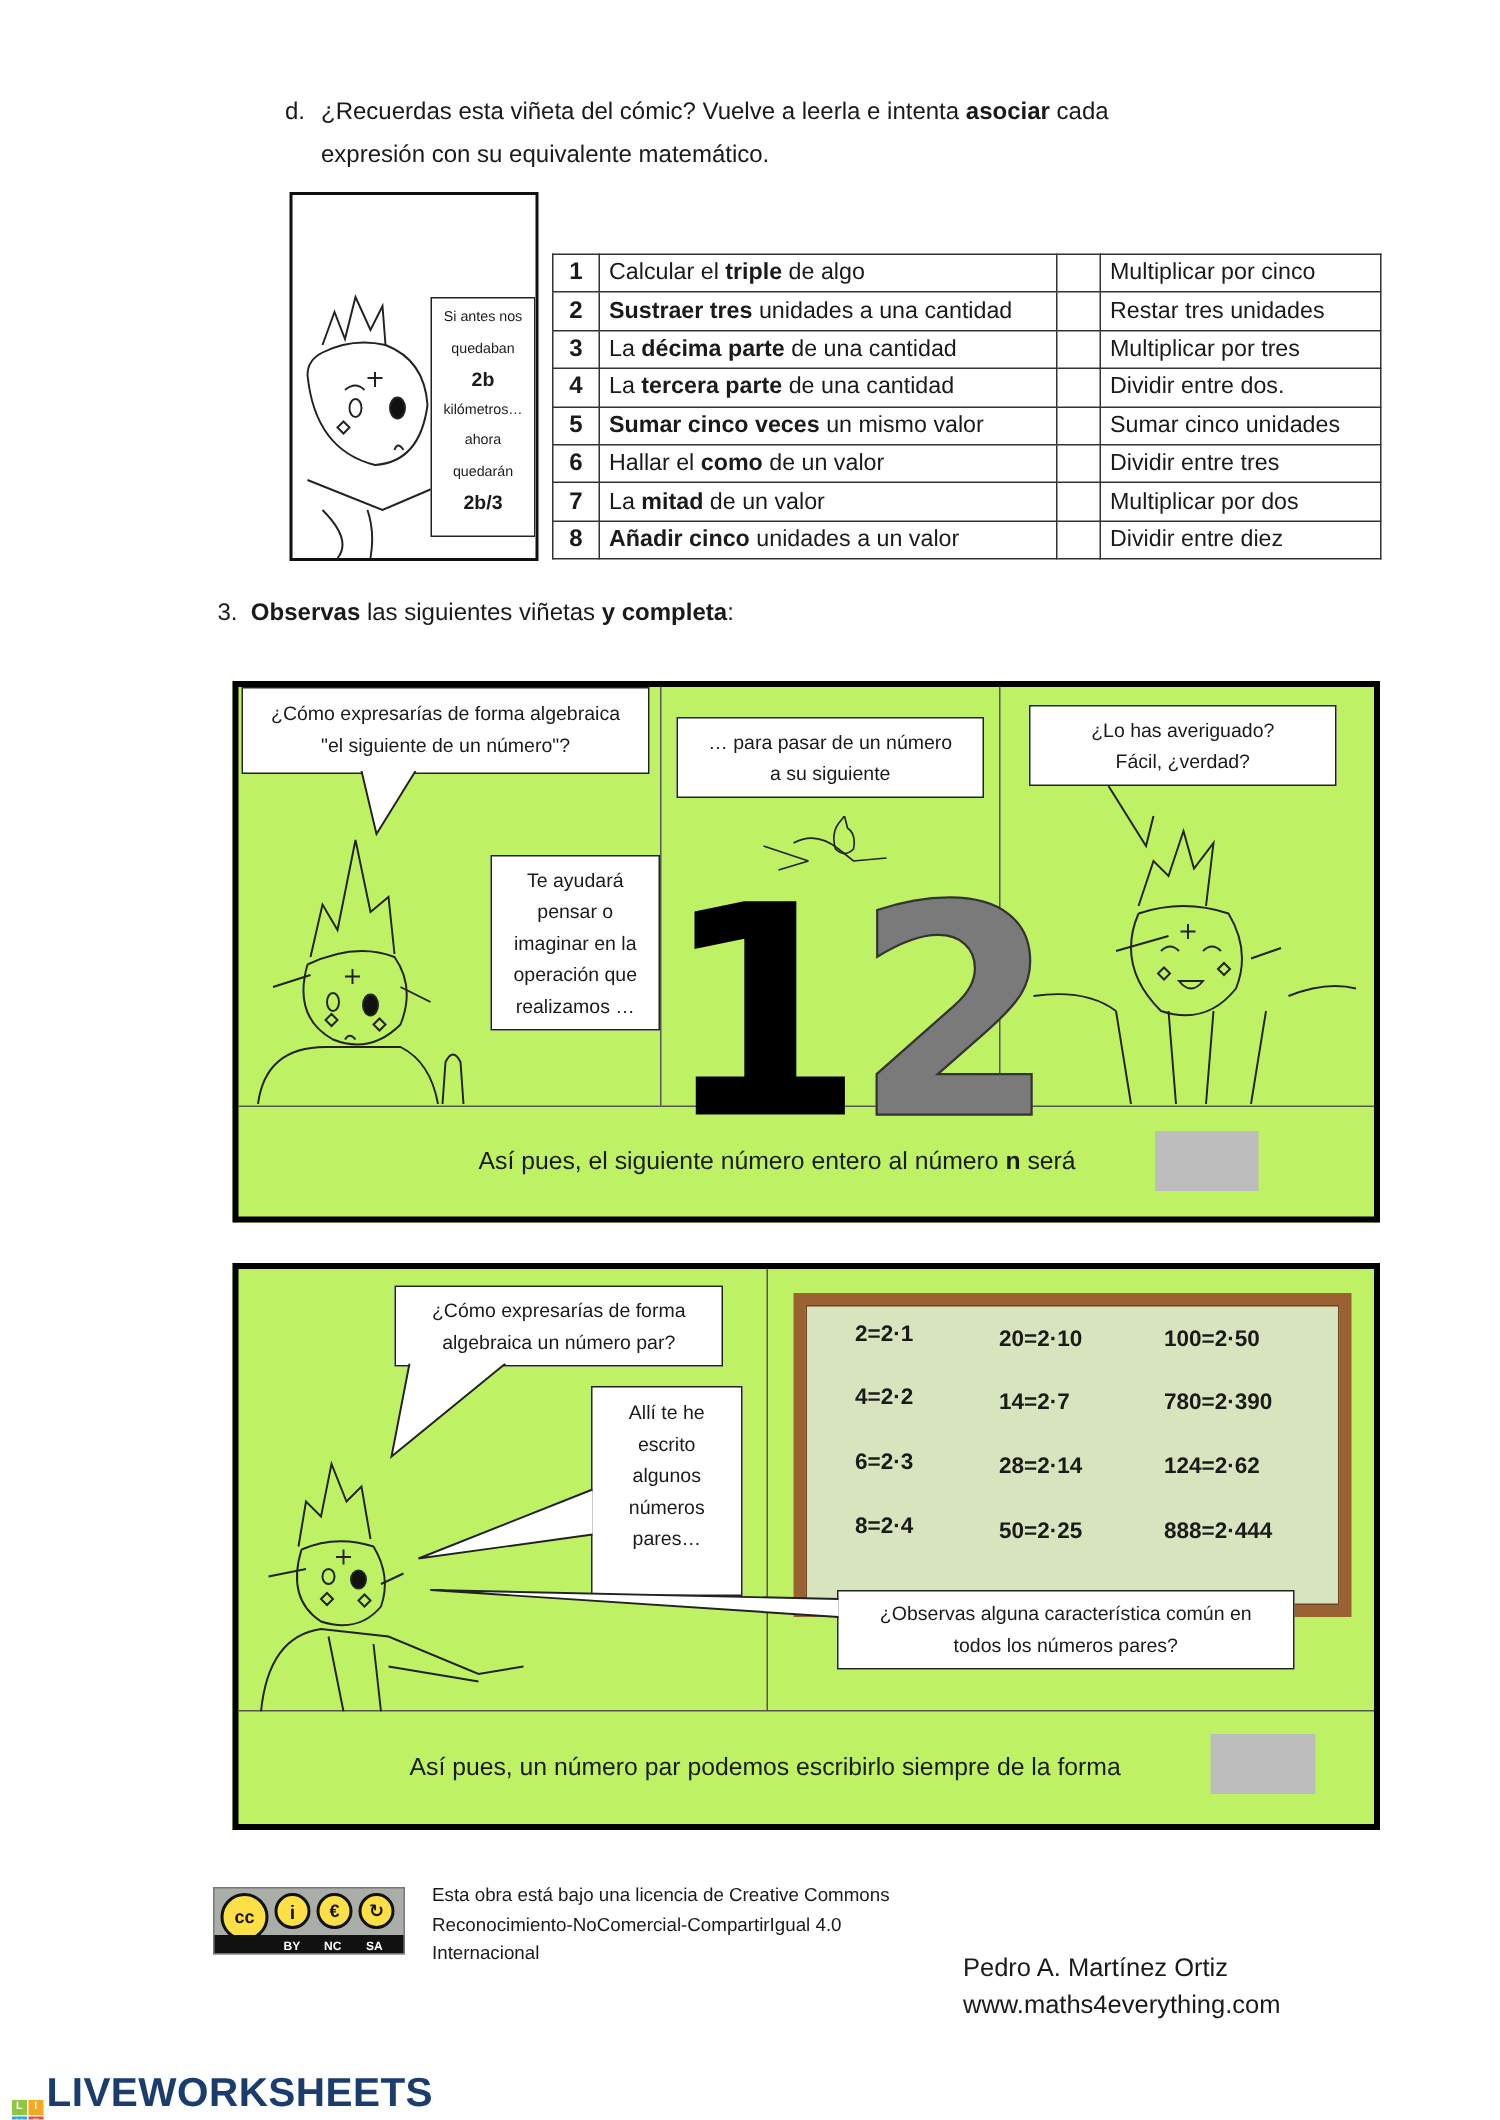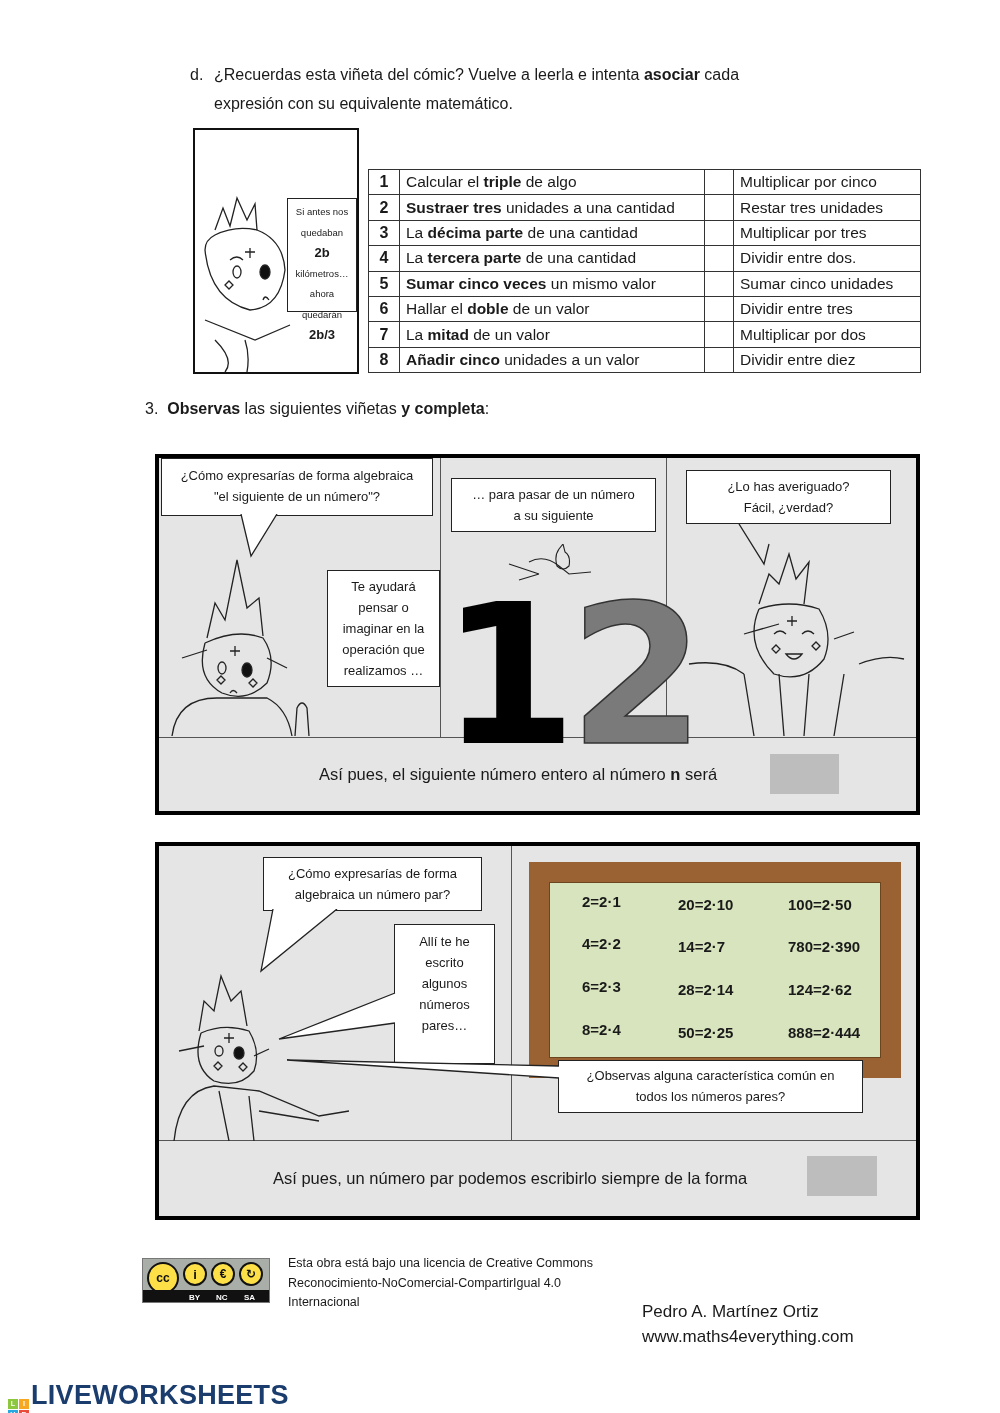--- a/index.html
+++ b/index.html
@@ -10,49 +10,49 @@
 
   
   .q-d { left:190px; top:60px; width:668px; font-size:16px; line-height:29px; text-align:justify; }
   .q-d .lbl { display:inline-block; width:24px; }
   .q-d .line2 { padding-left:24px; }
 
   
   .mini-comic { left:193px; top:128px; width:162px; height:242px; border:2px solid #111; background:#fff; overflow:hidden; }
   .bubble { position:absolute; background:#fff; border:1.5px solid #222; text-align:center; box-sizing:border-box; }
   .mini-b1 { left:-2px; top:-2px; width:163px; height:62px; font-size:9.5px; line-height:17px; padding-top:5px; }
-  .mini-b2 { left:92px; top:68px; width:70px; height:114px; font-size:9.5px; line-height:20.5px; padding-top:3px; }
+  .mini-b2 { left:92px; top:68px; width:70px; height:160px; font-size:9.5px; line-height:20.5px; padding-top:3px; }
   .mini-b2 .big { font-size:13px; font-weight:bold; }
 
   
   table.match { position:absolute; left:368px; top:169px; border-collapse:collapse; font-size:15.5px; }
   table.match td { border:1px solid #333; height:24.4px; padding:0 6px; white-space:nowrap; }
   table.match td.num { width:18px; font-weight:bold; text-align:center; font-size:16px; }
   table.match td.txt { width:292px; }
   table.match td.blank { width:16px; }
   table.match td.right { width:174px; }
 
   
   .q3 { left:145px; top:400px; font-size:16px; }
 
   
-  .frame { position:absolute; border:4px solid #000; background:#e5e5e5; box-sizing:border-box; }
+  .frame { position:absolute; border:4px solid #000; background:#bef264; box-sizing:border-box; }
   .frame1 { left:155px; top:454px; width:765px; height:361px; }
   .frame2 { left:155px; top:842px; width:765px; height:378px; }
   .vline { position:absolute; top:0; width:1px; background:#555; }
   .hline { position:absolute; left:0; right:0; height:1px; background:#555; }
 
   .sp { font-size:13px; line-height:21px; }
   .answer-line { position:absolute; font-size:16.5px; }
   .answer-box { position:absolute; background:#bdbdbd; border:none; cursor:text; }
 
   .digit { position:absolute; font-family:"DejaVu Sans", sans-serif; font-weight:bold; line-height:1; }
 
   
-  .board { position:absolute; left:529px; top:862px; width:372px; height:216px; background:#9a6233; box-sizing:border-box; padding:20px; }
+  .board { position:absolute; left:529px; top:862px; width:372px; height:216px; background:#9a6233; box-sizing:border-box; padding:8px; }
   .board-inner { width:100%; height:100%; background:#d7e4bd; border:1px solid #6b4420; box-sizing:border-box; position:relative; }
   .eq { position:absolute; font-weight:bold; font-size:15px; color:#1a1a1a; }
 
   
   .cc { left:142px; top:1258px; width:128px; height:45px; background:#a9aea8; border:1px solid #777; box-sizing:border-box; }
   .cc .bar { position:absolute; left:0; right:0; bottom:0; height:12px; background:#111; }
   .cc .lab { position:absolute; bottom:0; font-size:8px; color:#fff; font-weight:bold; }
   .cc .circ { position:absolute; top:3px; border-radius:50%; background:#fde047; border:2.5px solid #111; box-sizing:border-box;
               display:flex; align-items:center; justify-content:center; font-weight:bold; color:#111; }
   .lic { left:288px; top:1254px; font-size:12.5px; line-height:19.5px; }
@@ -126,21 +126,21 @@
         <td class="right">Dividir entre dos.</td>
       </tr>
       <tr>
         <td class="num">5</td>
         <td class="txt"><span></span><b>Sumar cinco veces</b><span> un mismo valor</span></td>
         <td class="blank"></td>
         <td class="right">Sumar cinco unidades</td>
       </tr>
       <tr>
         <td class="num">6</td>
-        <td class="txt"><span>Hallar el </span><b>doble</b><span> de un valor</span></td>
+        <td class="txt"><span>Hallar el </span><b>como</b><span> de un valor</span></td>
         <td class="blank"></td>
         <td class="right">Dividir entre tres</td>
       </tr>
       <tr>
         <td class="num">7</td>
         <td class="txt"><span>La </span><b>mitad</b><span> de un valor</span></td>
         <td class="blank"></td>
         <td class="right">Multiplicar por dos</td>
       </tr>
       <tr>

